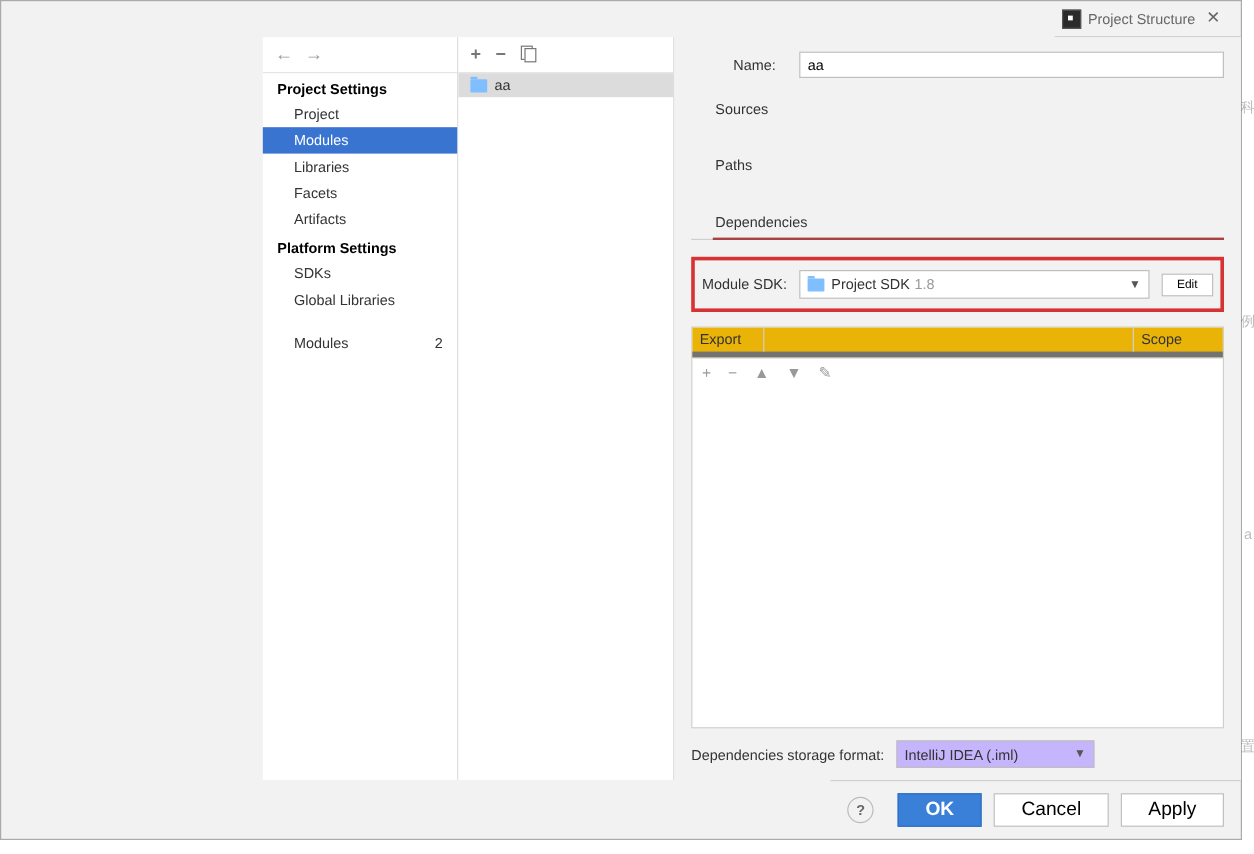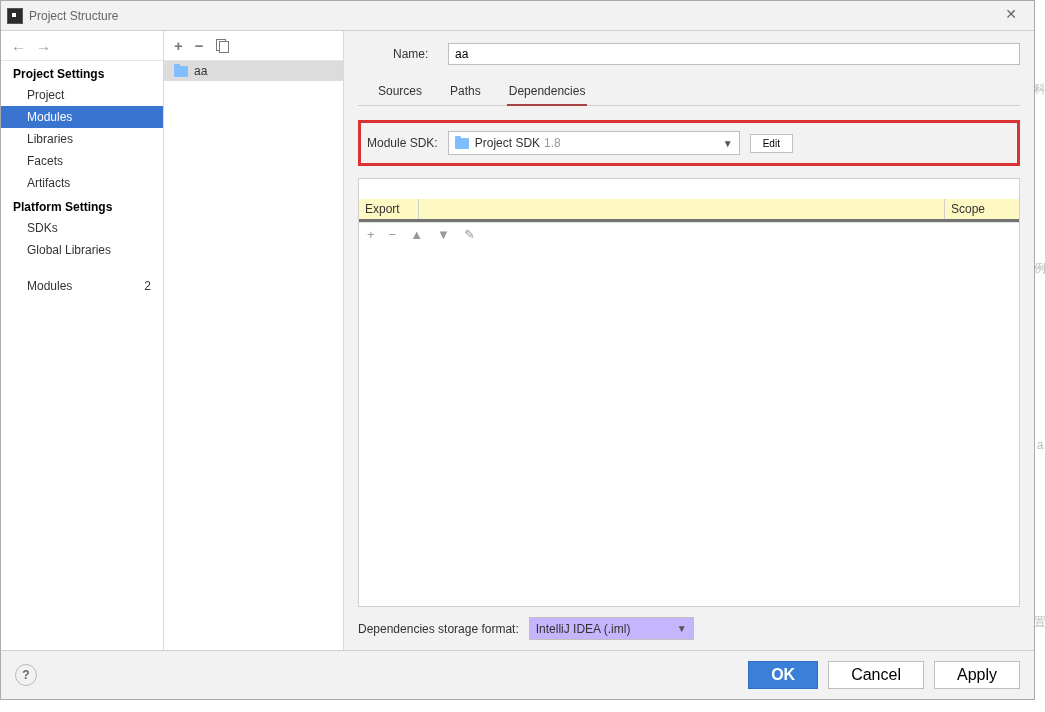--- a/index.html
+++ b/index.html
@@ -1,17 +1,17 @@
 <!DOCTYPE html>
 <html><head>
 <meta charset="utf-8">
 <style>
   * { box-sizing: border-box; margin: 0; padding: 0; }
   body { font-family: "Segoe UI", Arial, sans-serif; font-size: 12px; color: #333; background: #fff; width: 1045px; height: 712px; overflow: hidden; position: relative; }
-  .dialog { width: 1035px; height: 700px; border: 1px solid #aaa; background: #f2f2f2; display: flex; flex-direction: column; }
+  .dialog { width: 1035px; height: 700px; border: 1px solid #aaa; background: #f2f2f2; display: flex; flex-direction: column; align-items: flex-end; }
   .titlebar { height: 30px; display: flex; align-items: center; padding: 0 8px 0 6px; border-bottom: 1px solid #d0d0d0; }
   .titlebar .app-icon { width: 16px; height: 16px; background: #2b2b2b; border: 1px solid #555; margin-right: 6px; position: relative; }
   .titlebar .app-icon::after { content: ""; position: absolute; left: 4px; top: 4px; width: 4px; height: 4px; background: #fff; }
   .titlebar-title { color: #666; font-size: 12px; }
   .titlebar-close { margin-left: auto; color: #666; font-size: 14px; width: 30px; height: 20px; text-align: center; cursor: pointer; }
   .body { flex: 1; display: flex; min-height: 0; }
   .left-col { width: 163px; background: #fff; border-right: 1px solid #d9d9d9; display: flex; flex-direction: column; }
   .nav-arrows { height: 30px; display: flex; align-items: center; gap: 10px; padding: 0 10px; border-bottom: 1px solid #e5e5e5; color: #999; font-size: 15px; }
   .nav-arrows span { cursor: default; }
   .section-title { font-weight: bold; padding: 6px 12px 3px 12px; color: #000; font-size: 12px; }
@@ -27,32 +27,32 @@
   .copy-icon::before, .copy-icon::after { content: ""; position: absolute; width: 8px; height: 10px; border: 1px solid #777; background: #fff; }
   .copy-icon::before { left: 0; top: 0; }
   .copy-icon::after { left: 3px; top: 2px; }
   .module-list-item { display: flex; align-items: center; gap: 6px; padding: 3px 10px; background: #dcdcdc; cursor: pointer; }
   .folder-icon { width: 14px; height: 11px; background: #80bfff; border-radius: 1px; position: relative; }
   .folder-icon::before { content: ""; position: absolute; top: -2px; left: 0; width: 6px; height: 2px; background: #80bfff; border-radius: 1px 1px 0 0; }
   .right-col { flex: 1; background: #f2f2f2; display: flex; flex-direction: column; padding: 12px 14px 0 14px; min-width: 0; }
   .name-row { display: flex; align-items: center; gap: 10px; margin-bottom: 16px; }
   .name-row label { width: 45px; color: #333; margin-left: 35px; }
   .name-input { flex: 1; border: 1px solid #bfbfbf; padding: 3px 6px; font-size: 12px; background: #fff; }
-  .tabs { display: flex; gap: 24px; border-bottom: 1px solid #cfcfcf; padding-left: 18px; margin-bottom: 14px; }
+  .tabs { display: flex; gap: 24px; border-bottom: 1px solid #cfcfcf; padding-left: 18px; margin-bottom: 14px; flex-direction: column; }
   .tab { padding: 3px 2px 6px 2px; cursor: pointer; color: #333; }
   .tab.active { border-bottom: 2px solid #a94343; margin-bottom: -1px; }
   .hl-box { border: 3px solid #d83232; padding: 8px 6px; margin-bottom: 12px; display: flex; align-items: center; gap: 10px; }
   .hl-label { color: #333; }
   .sdk-select { flex: 0 0 292px; border: 1px solid #bfbfbf; background: #fff; height: 24px; display: flex; align-items: center; padding: 0 6px; position: relative; cursor: pointer; }
   .sdk-select .sdk-text { margin-left: 6px; color: #333; }
   .sdk-select .sdk-ver { color: #999; margin-left: 4px; }
   .sdk-select .caret { margin-left: auto; font-size: 10px; color: #555; }
   .edit-btn { border: 1px solid #bfbfbf; background: #fff; padding: 3px 12px; cursor: pointer; font-size: 10px; }
   .dep-area { border: 1px solid #cfcfcf; background: #fff; display: flex; flex-direction: column; flex: 1; margin-bottom: 10px; }
-  .dep-header { display: flex; border-bottom: 3px solid #737373; background: #fef9c3; color: #333; margin-top: 20px; }
+  .dep-header { display: flex; border-bottom: 5px solid #737373; background: #eab308; color: #333; }
   .dep-header .col-export { width: 60px; padding: 3px 6px; border-right: 1px solid #cfcfcf; }
   .dep-header .col-main { flex: 1; padding: 3px 6px; }
   .dep-header .col-scope { width: 75px; padding: 3px 6px; border-left: 1px solid #cfcfcf; }
   .dep-body { flex: 1; overflow: auto; }
   .dep-row { display: flex; align-items: center; padding: 2px 0; }
   .dep-row.selected { background: #2f74d0; color: #fff; }
   .dep-row .cell-export { width: 60px; padding: 0 6px; }
   .dep-row .cell-main { flex: 1; display: flex; align-items: center; gap: 8px; padding: 0 6px 0 20px; }
   .dep-row .cell-scope { width: 75px; padding: 0 6px; }
   .dep-row .link-blue { color: #1a5fc9; }

